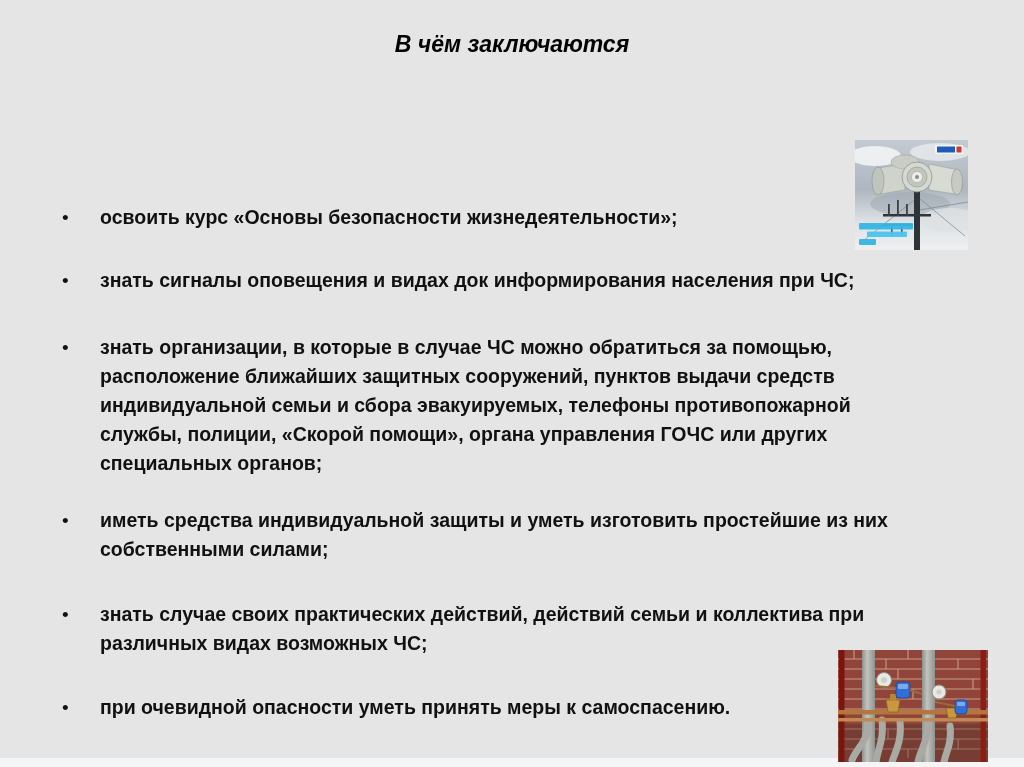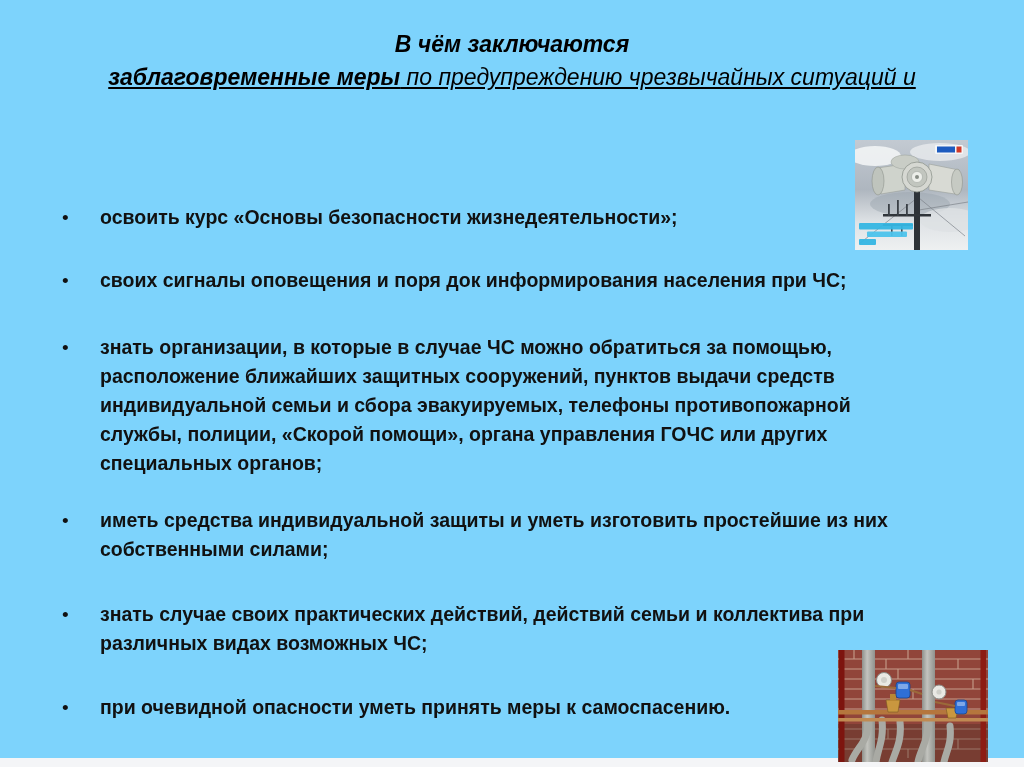--- a/index.html
+++ b/index.html
@@ -1,19 +1,19 @@
 <!DOCTYPE html>
 <html><head>
 <meta charset="utf-8">
 <style>
   html,body{margin:0;padding:0;background:#ffffff;}
   #slide{
     position:relative;
     width:1024px;height:767px;
-    background:#7dd3fc;
+    background:#e5e5e5;
     overflow:hidden;
     font-family:"Liberation Sans", sans-serif;
     color:#000000;
   }
   
   .title{
     position:absolute;left:40px;top:28px;width:944px;
     text-align:center;
     font-size:23px;line-height:33px;
     font-style:italic;
@@ -43,31 +43,30 @@
     background:#f4f5f7;
   }
 </style>
 </head>
 <body>
 
 <div id="slide">
 
   <div class="title">
     <span class="t-line t-bold">В чём заключаются</span>
-    <span class="t-line t-underline"><span class="t-bold">заблаговременные меры</span><span> по предупреждению чрезвычайных ситуаций и</span></span>
   </div>
 
   <div class="bullet" style="top:203px">
     <span class="marker">•</span>
     <span class="btxt">освоить курс «Основы безопасности жизнедеятельности»;</span>
   </div>
 
   <div class="bullet" style="top:266px">
     <span class="marker">•</span>
-    <span class="btxt">своих сигналы оповещения и поря док информирования населения при ЧС;</span>
+    <span class="btxt">знать сигналы оповещения и видах док информирования населения при ЧС;</span>
   </div>
 
   <div class="bullet" style="top:333px">
     <span class="marker">•</span>
     <span class="btxt">знать организации, в которые в случае ЧС можно обратиться за помощью, расположение ближайших защитных сооружений, пунктов выдачи средств индивидуальной семьи и сбора эвакуируемых, телефоны противопожарной службы, полиции, «Скорой помощи», органа управления ГОЧС или других специальных органов;</span>
   </div>
 
   <div class="bullet" style="top:506px">
     <span class="marker">•</span>
     <span class="btxt">иметь средства индивидуальной защиты и уметь изготовить простейшие из них собственными силами;</span>

